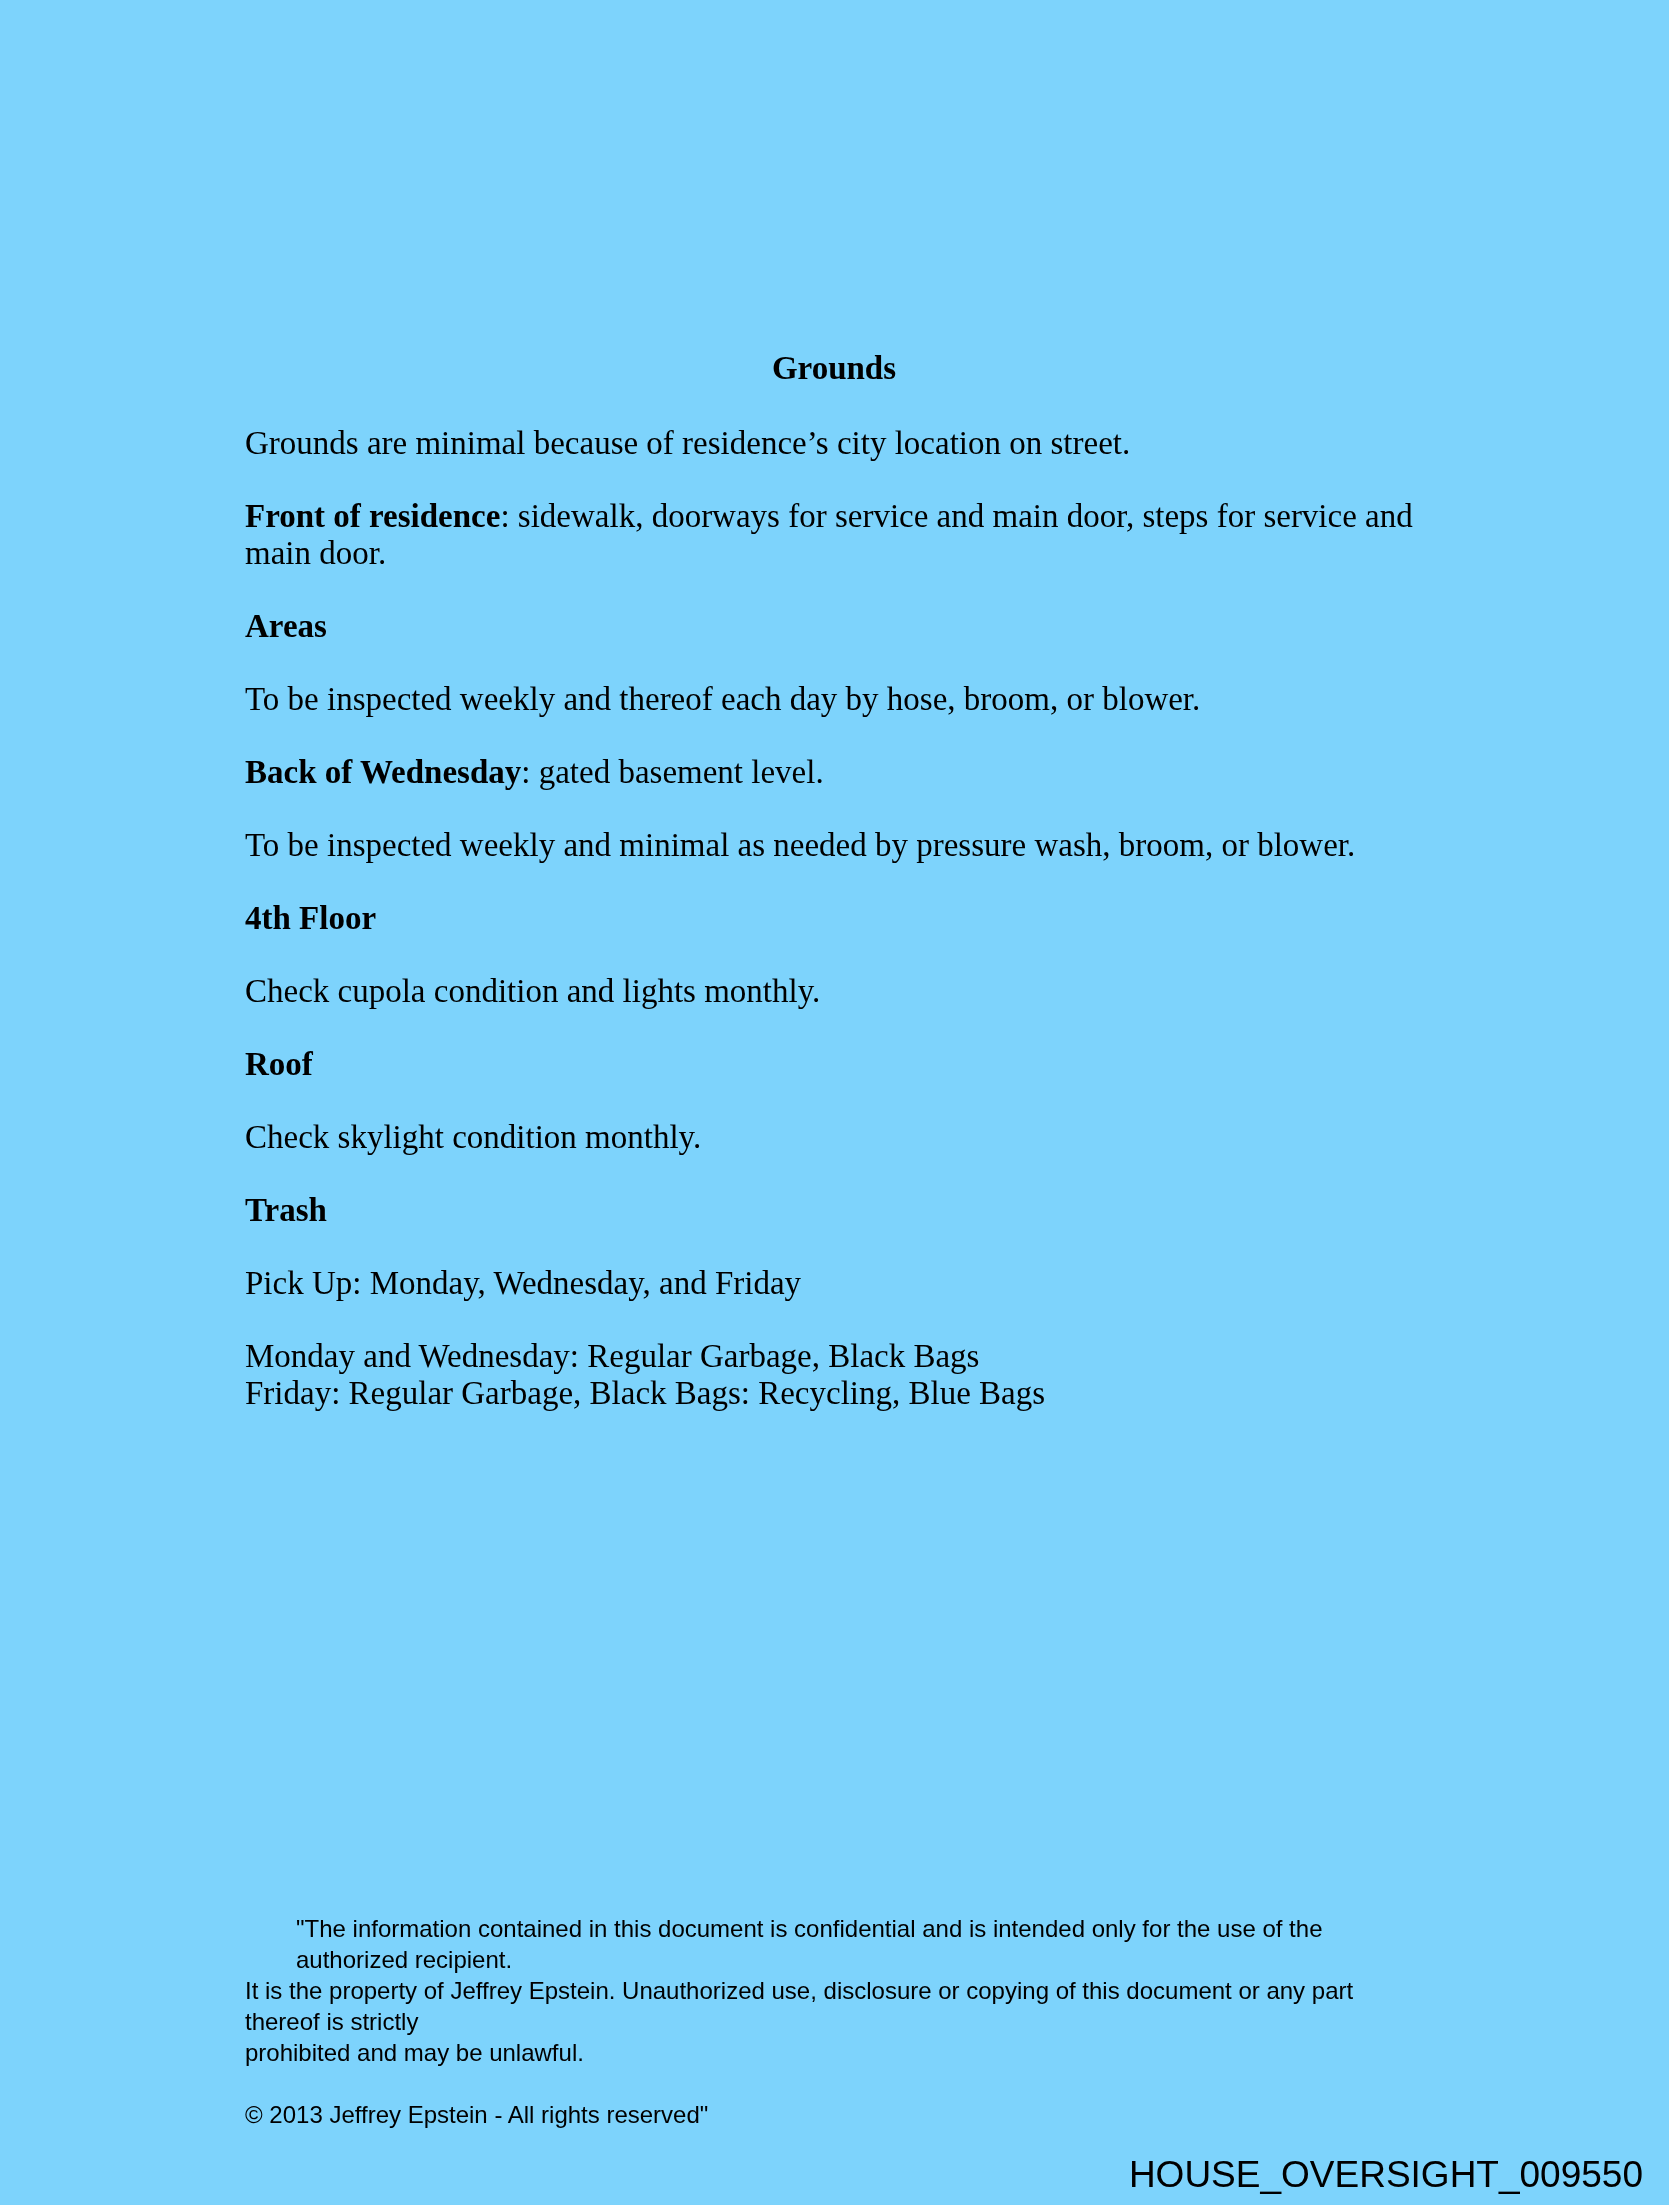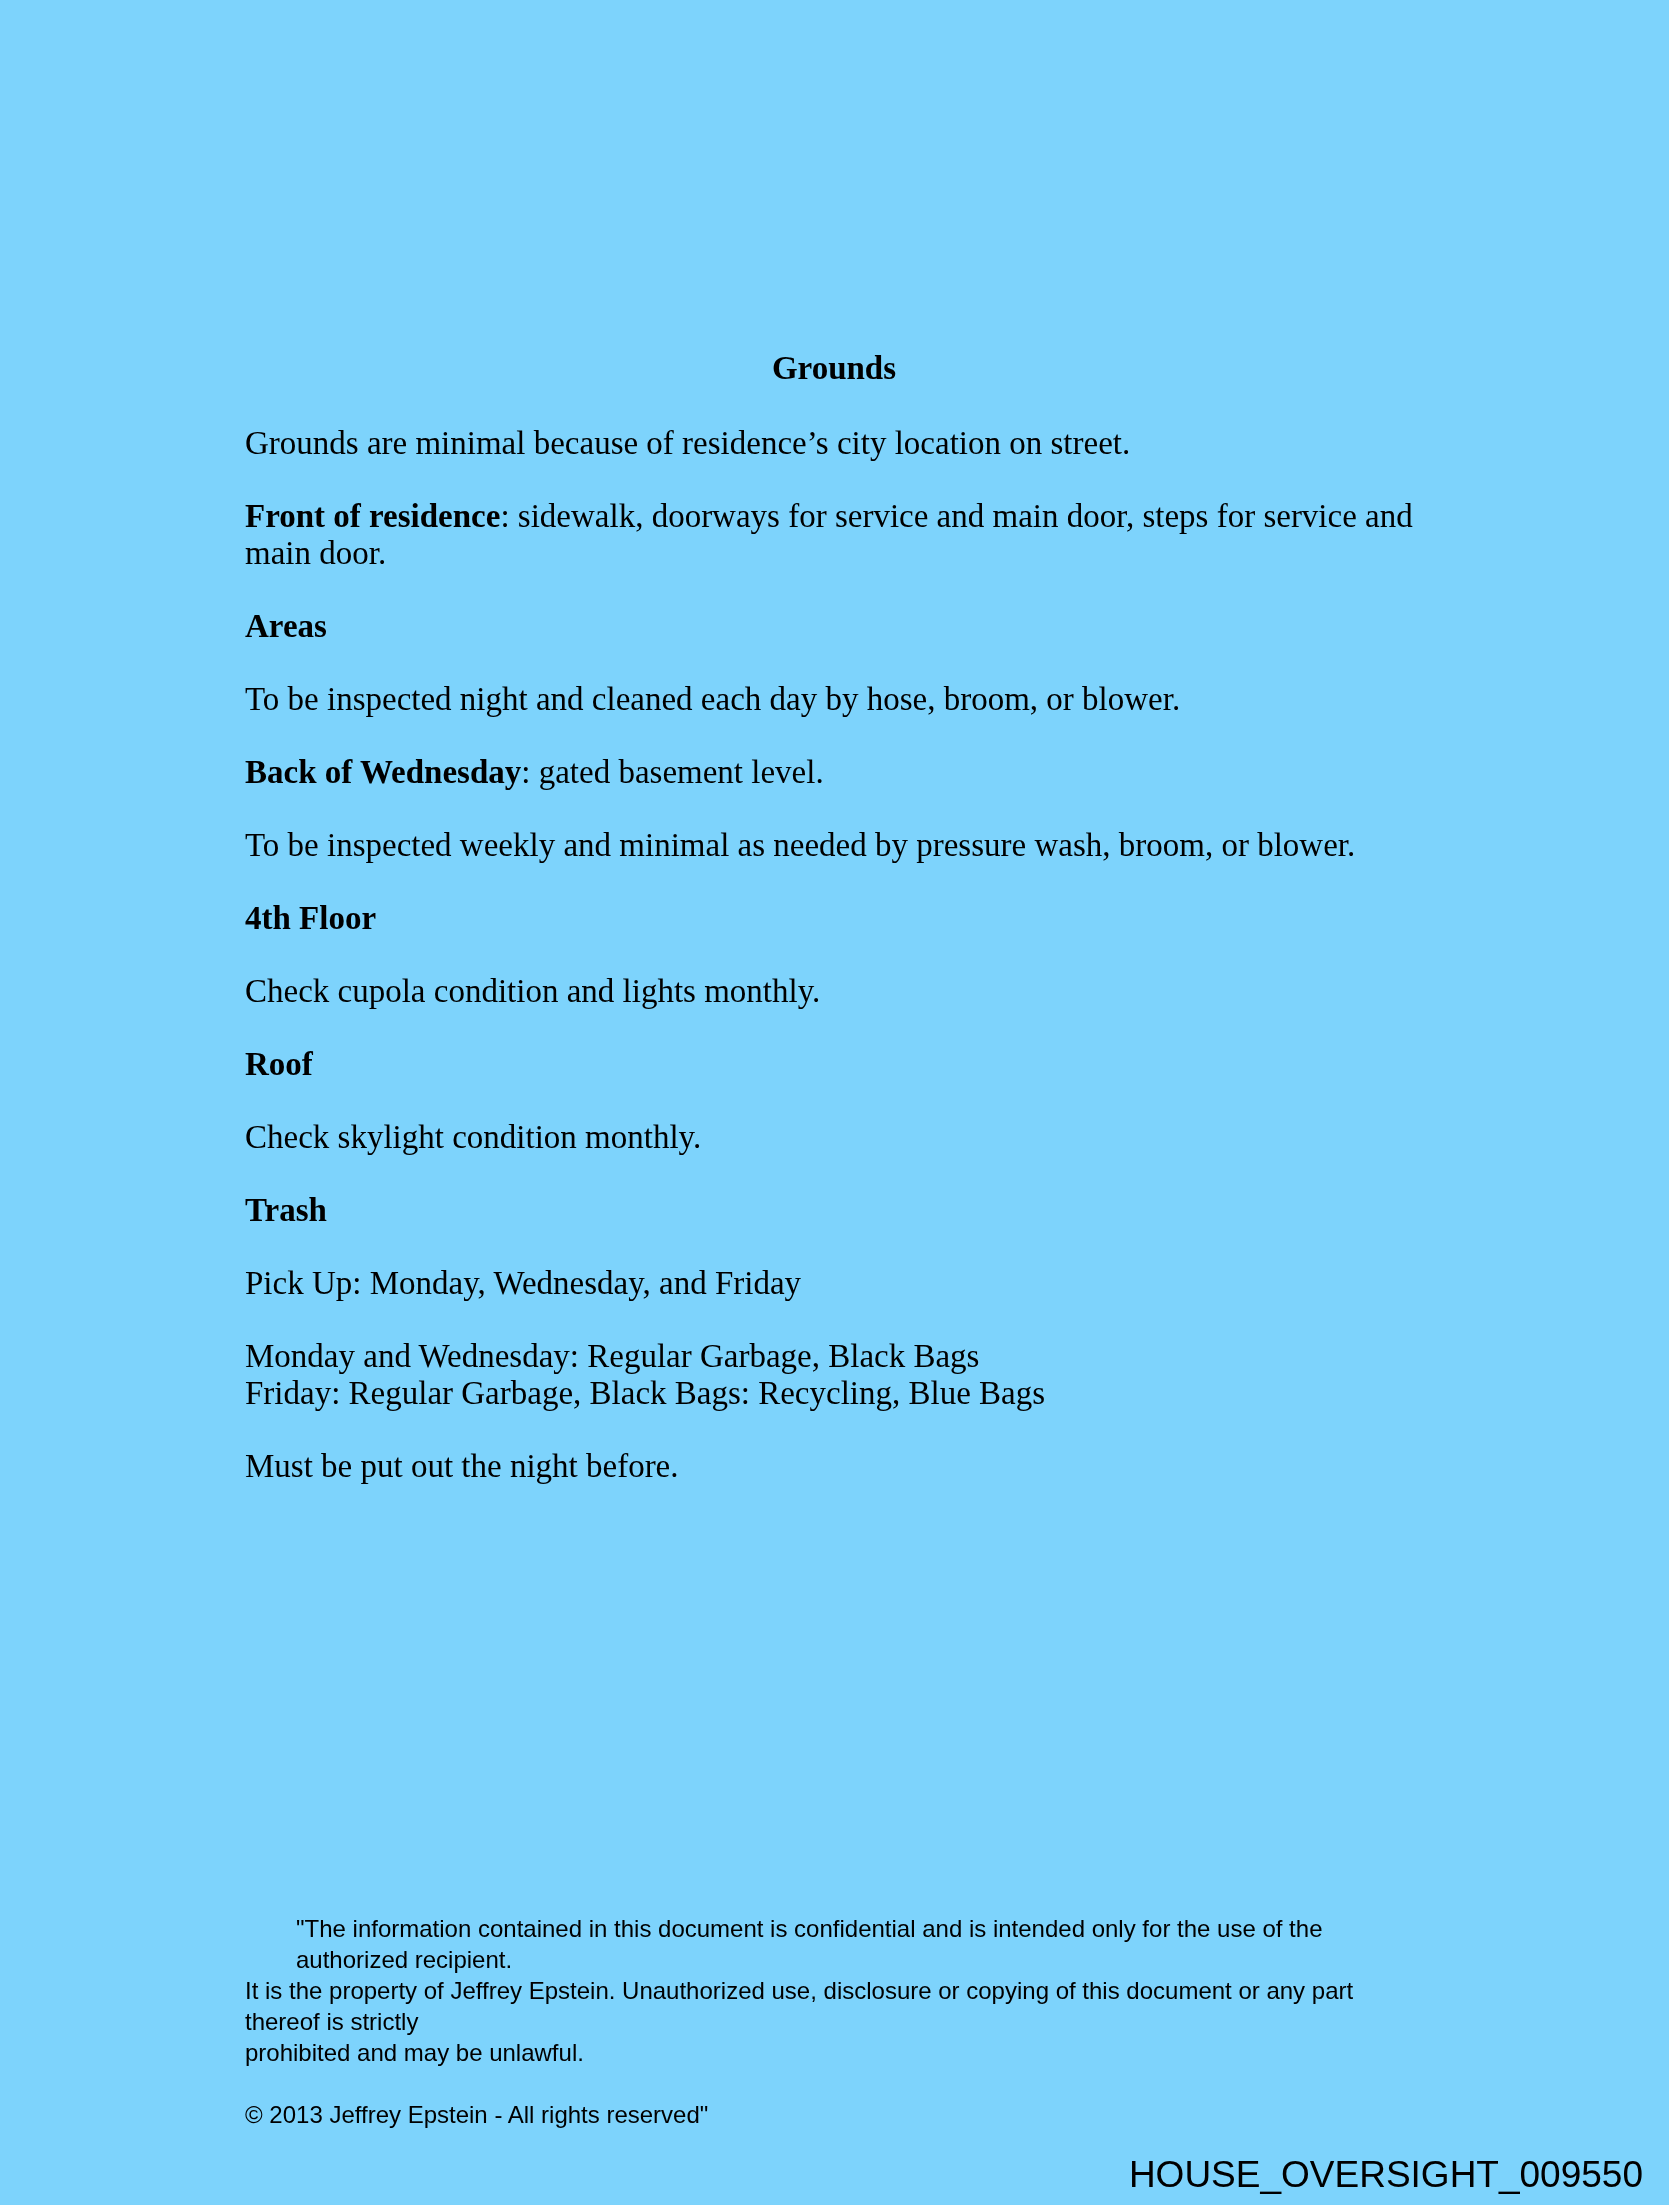--- a/index.html
+++ b/index.html
@@ -76,31 +76,30 @@
 <body>
 
 <div class="page">
 
   <main class="content">
     <h1 class="doc-title">Grounds</h1>
     <div id="body-blocks">
         <p class="para">Grounds are minimal because of residence’s city location on street.</p>
         <p class="para"><strong>Front of residence</strong>: sidewalk, doorways for service and main door, steps for service and main door.</p>
         <p class="para heading">Areas</p>
-        <p class="para">To be inspected night and cleaned each day by hose, broom, or blower.</p>
+        <p class="para">To be inspected weekly and thereof each day by hose, broom, or blower.</p>
         <p class="para"><strong>Back of Wednesday</strong>: gated basement level.</p>
         <p class="para">To be inspected weekly and minimal as needed by pressure wash, broom, or blower.</p>
         <p class="para heading">4th Floor</p>
         <p class="para">Check cupola condition and lights monthly.</p>
         <p class="para heading">Roof</p>
         <p class="para">Check skylight condition monthly.</p>
         <p class="para heading">Trash</p>
         <p class="para">Pick Up: Monday, Wednesday, and Friday</p>
         <p class="para">Monday and Wednesday: Regular Garbage, Black Bags<br>Friday: Regular Garbage, Black Bags: Recycling, Blue Bags</p>
-        <p class="para">Must be put out the night before.</p>
       </div>
   </main>
 
   <footer class="page-footer">
     <p class="notice">
       <span class="notice-line indent">"The information contained in this document is confidential and is intended only for the use of the authorized recipient.</span>
       <span class="notice-line">It is the property of Jeffrey Epstein. Unauthorized use, disclosure or copying of this document or any part thereof is strictly</span>
       <span class="notice-line">prohibited and may be unlawful.</span>
     </p>
     <p class="copyright">© 2013 Jeffrey Epstein - All rights reserved"</p>

